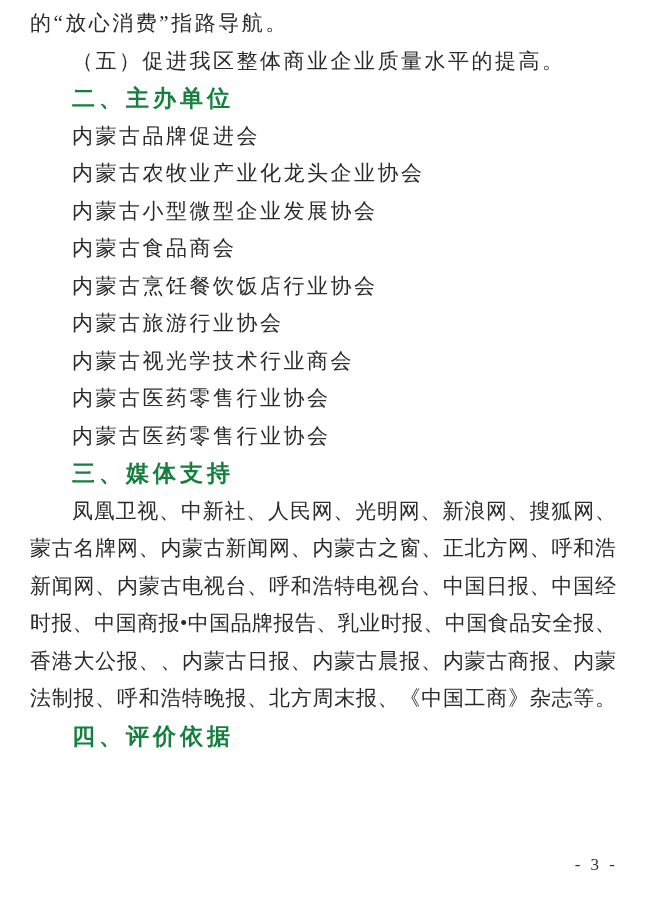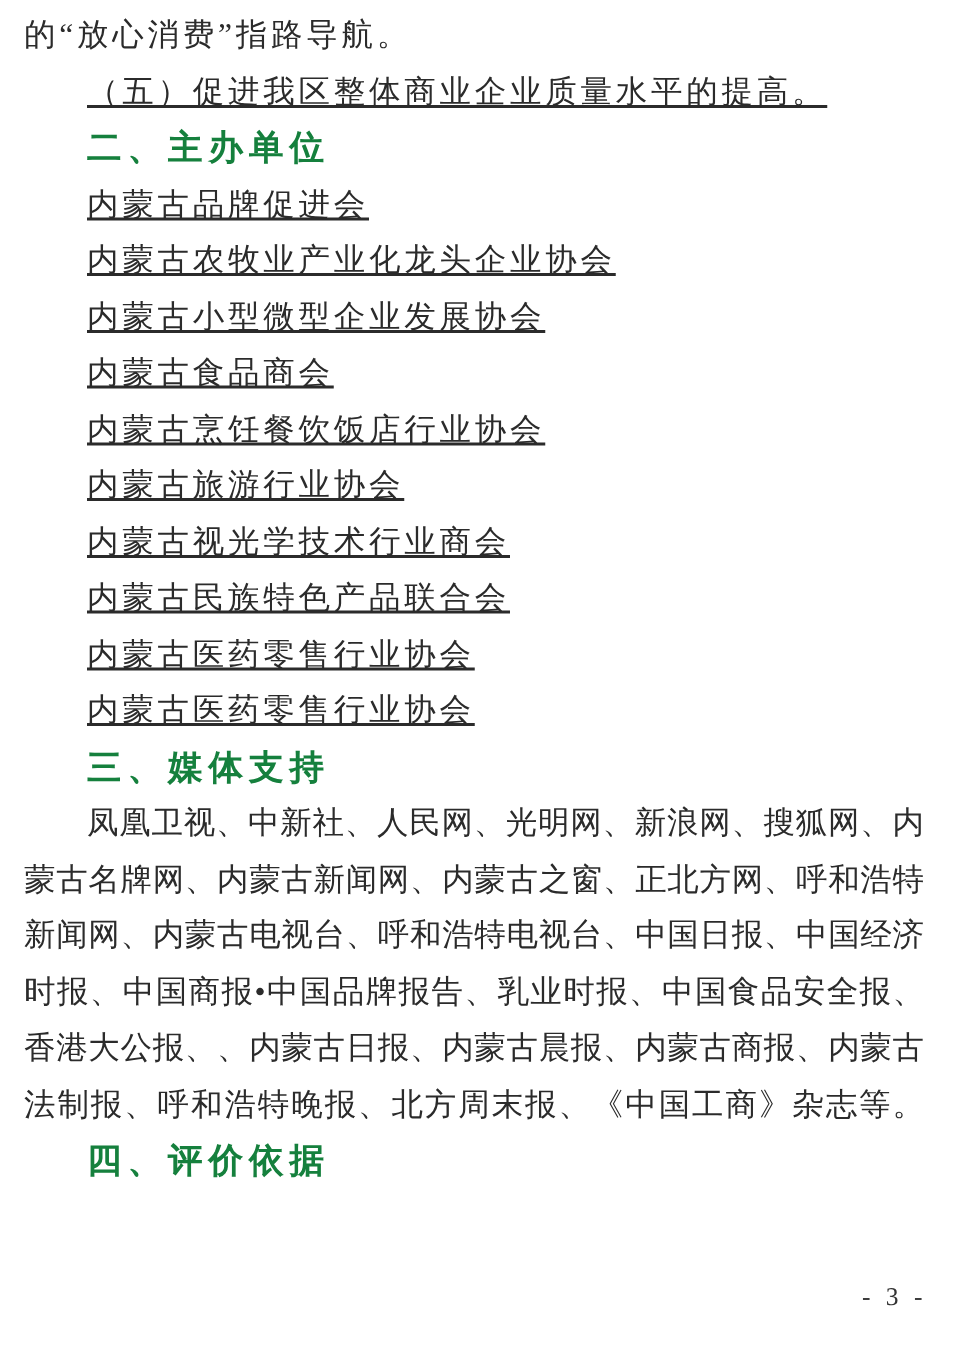--- a/index.html
+++ b/index.html
@@ -11,33 +11,32 @@
     position: relative;
     width: 646px;
     height: 898px;
     background: #ffffff;
     overflow: hidden;
     font-family: "Liberation Serif", "DejaVu Serif", serif;
     color: #2b2b2b;
   }
   .content {
     position: absolute;
-    left: 16px;
+    left: 30px;
     right: 30px;
     top: 5px;
   }
   .line {
     line-height: 37.5px;
     font-size: 21px;
     letter-spacing: 2.5px;
     white-space: nowrap;
   }
   .indent {
     padding-left: 42px;
-    text-decoration: underline;
   }
   .heading {
     font-family: "Liberation Sans", "DejaVu Sans", sans-serif;
     font-weight: 700;
     font-size: 23px;
     letter-spacing: 4px;
     color: #15803d;
     padding-left: 42px;
   }
   .para {
@@ -72,21 +71,20 @@
 
     <div class="line heading">二、主办单位</div>
 
     <div class="line indent">内蒙古品牌促进会</div>
     <div class="line indent">内蒙古农牧业产业化龙头企业协会</div>
     <div class="line indent">内蒙古小型微型企业发展协会</div>
     <div class="line indent">内蒙古食品商会</div>
     <div class="line indent">内蒙古烹饪餐饮饭店行业协会</div>
     <div class="line indent">内蒙古旅游行业协会</div>
     <div class="line indent">内蒙古视光学技术行业商会</div>
-    <div class="line indent">内蒙古民族特色产品联合会</div>
     <div class="line indent">内蒙古医药零售行业协会</div>
     <div class="line indent">内蒙古医药零售行业协会</div>
 
     <div class="line heading">三、媒体支持</div>
 
     <div class="line para para-first">凤凰卫视、中新社、人民网、光明网、新浪网、搜狐网、内</div>
     <div class="line para">蒙古名牌网、内蒙古新闻网、内蒙古之窗、正北方网、呼和浩特</div>
     <div class="line para">新闻网、内蒙古电视台、呼和浩特电视台、中国日报、中国经济</div>
     <div class="line para">时报、中国商报•中国品牌报告、乳业时报、中国食品安全报、</div>
     <div class="line para">香港大公报、、内蒙古日报、内蒙古晨报、内蒙古商报、内蒙古</div>

